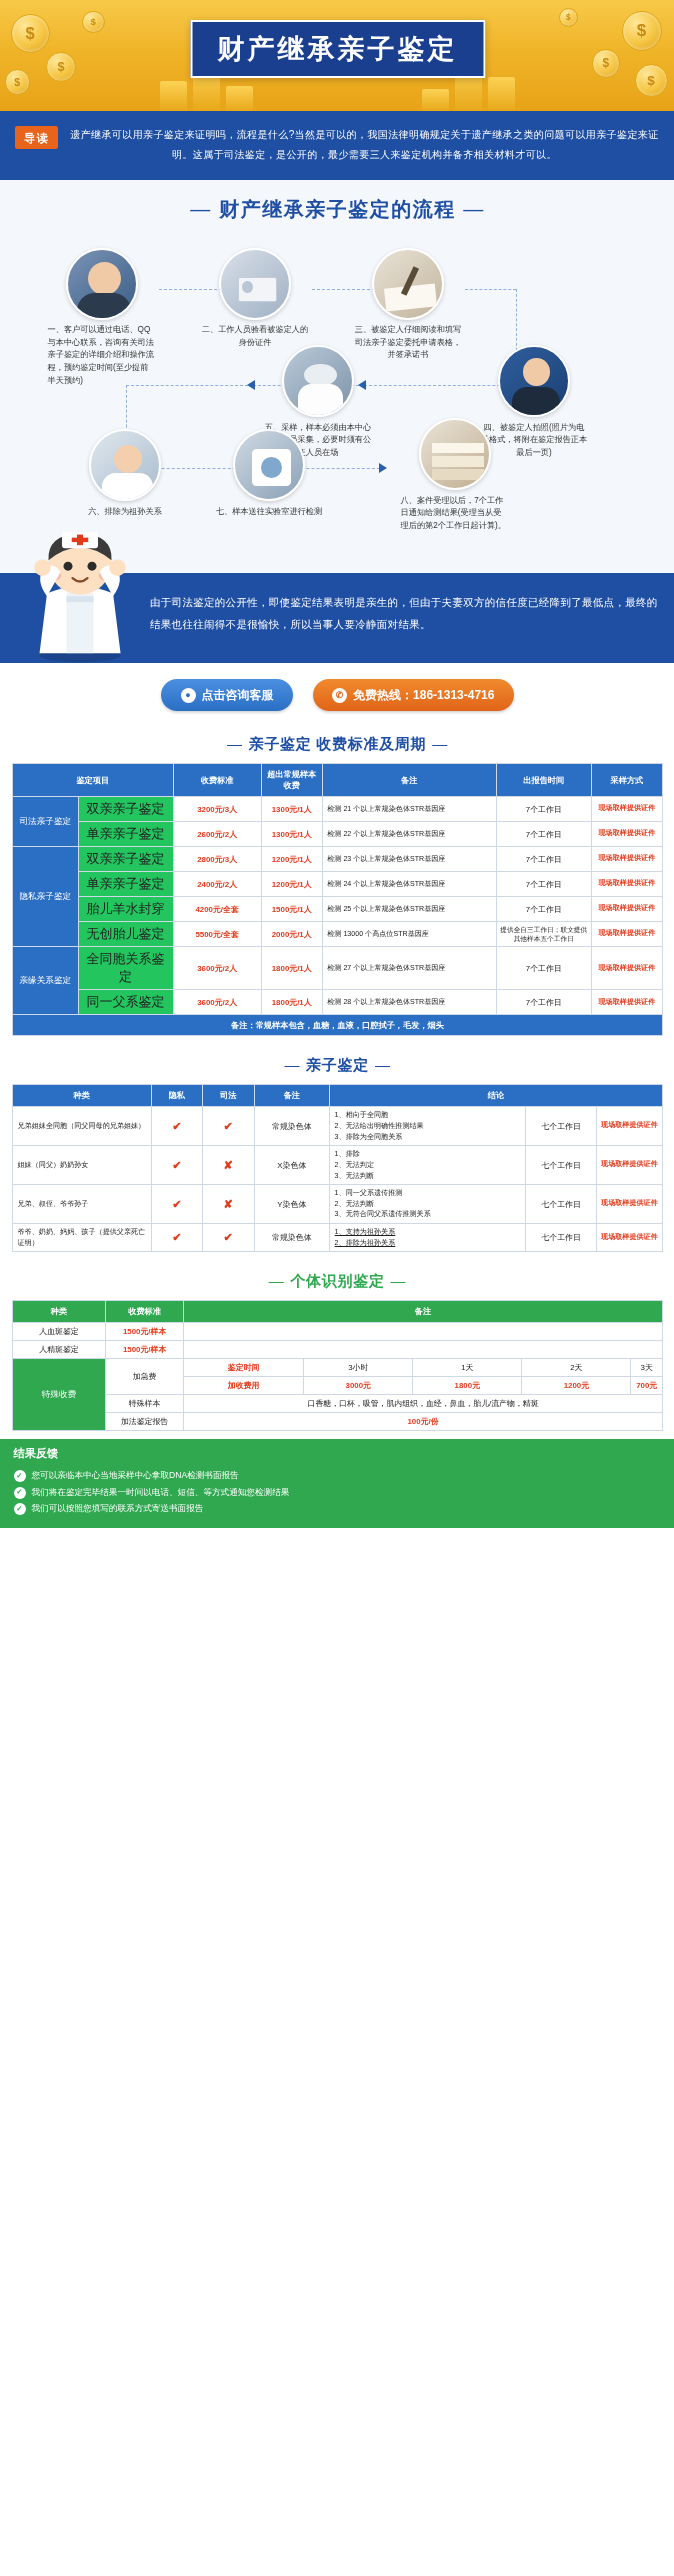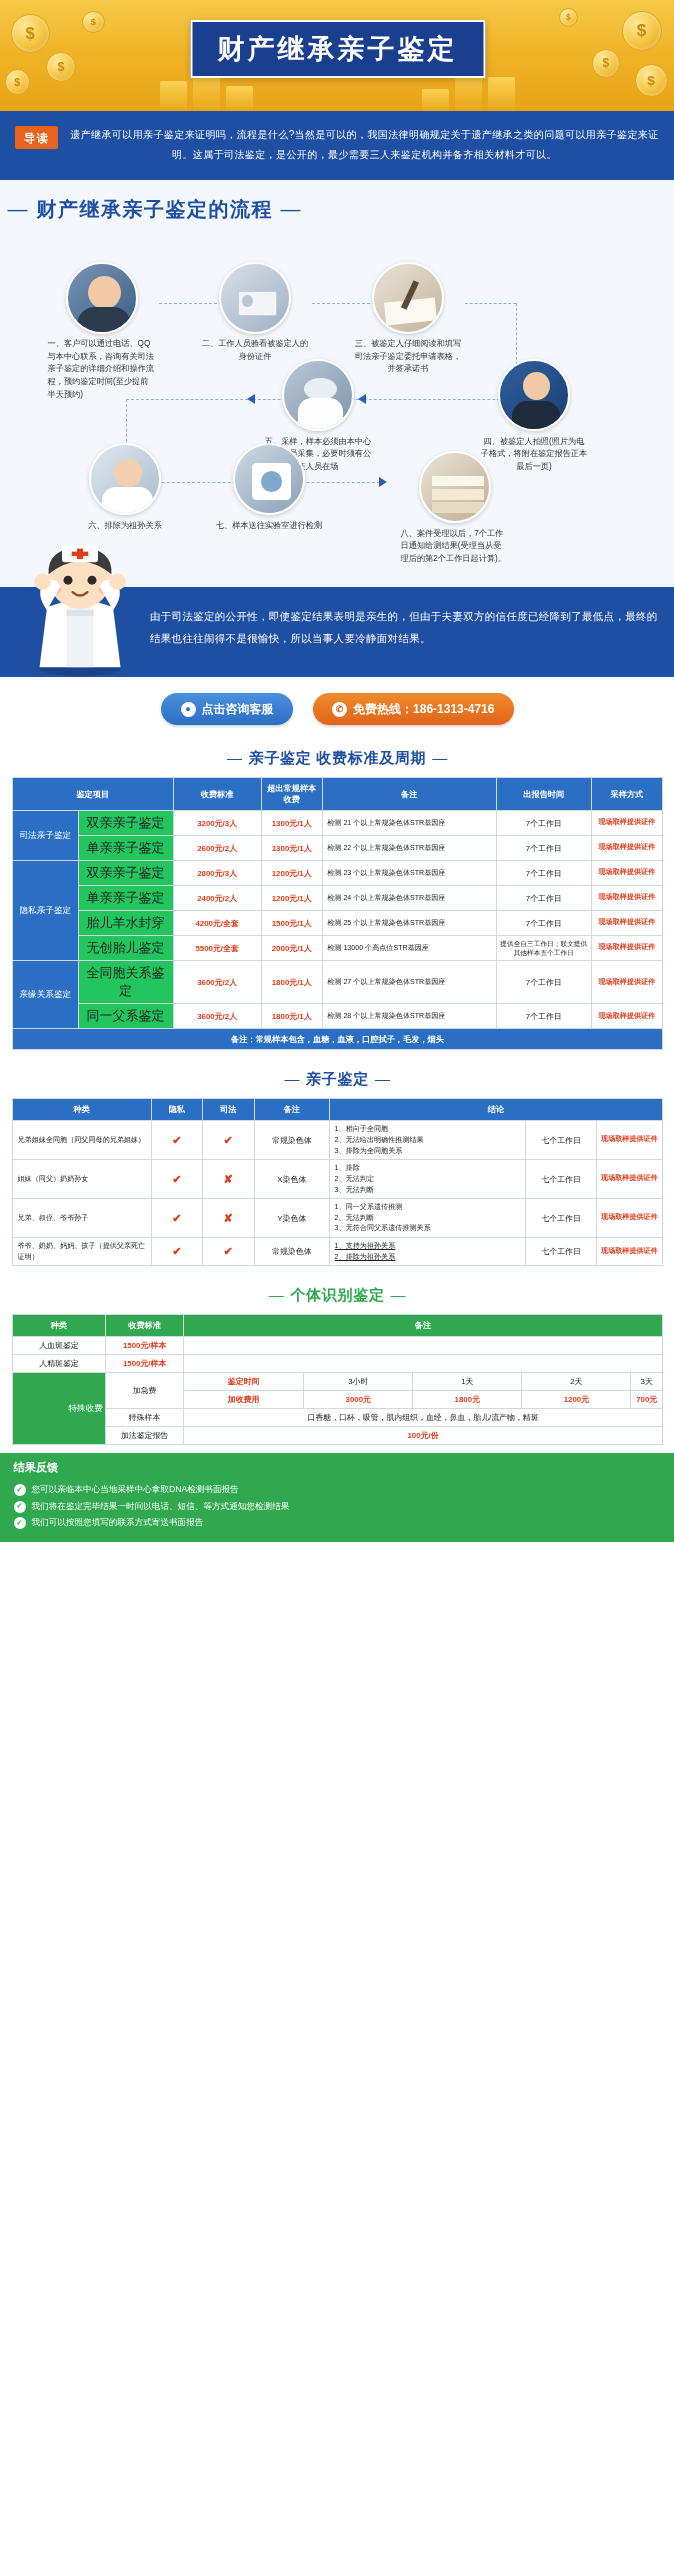--- a/index.html
+++ b/index.html
@@ -83,26 +83,26 @@
     text-align: center;
   }
 
   
   .flow-sec {
     background: #f4f7fb;
     padding: 13.5px 0 10.5px 0;
     position: relative;
   }
   .sec-title {
-    text-align:left;
+    text-align:center;
     font-size: 20px;
     font-weight: bold;
     color: #1f4fa3;
     letter-spacing: 1.5px;
-    margin: 3px 0 31px 0;
+    margin: 3px 0 17px 0;
   }
   .sec-title .deco { color:#1f4fa3; font-weight:normal; margin:0 7.5px; }
 
   .flow-wrap { position: relative; height: 322px; margin: 0 12px; }
   .node { position: absolute; width: 112px; text-align:center; }
   .node .photo {
     width: 72px; height: 72px; border-radius: 50%;
     margin: 0 auto 4.5px auto;
     border: 2.2px solid #fff;
     box-shadow: 0 1.5px 4.5px rgba(0,0,0,.18);
@@ -182,21 +182,21 @@
   td.item { background:#22c55e; font-size:13px; }
   td.price { color:#e03b1a; font-weight:bold; }
   td.extra { color:#e03b1a; font-weight:bold; }
   td.note-c { text-align:left; font-size:7.1px; line-height:1.45; padding-left:4.5px; }
   td.sample { color:#e03b1a; font-weight:bold; font-size:7.1px; line-height:1.4; }
   .footnote-row td {
     background:#2a6fc4; color:#fff; font-size:8.2px; padding:4.5px; font-weight:bold;
   }
 
   .hdr-green thead th { background:#2fa84f; }
-  .hdr-green .cat { background:#2fa84f;text-align:right; }
+  .hdr-green .cat { background:#2fa84f; }
   .tsec h2.green { color:#2fa84f; }
 
   .tick { color:#e03b1a; font-size:11.2px; font-weight:bold; }
   .cross { color:#e03b1a; font-size:11.2px; font-weight:bold; }
   td.concl { text-align:left; font-size:7.1px; line-height:1.5; padding-left:4.5px; }
 
   
   .result {
     background: #2fa84f; color:#fff; padding: 7.5px 13.5px 12px 13.5px;
   }
@@ -330,21 +330,21 @@
       </div>
 
       <div class="node center" style="left:201px;top:189px;">
         <div class="photo" style="background:linear-gradient(140deg,#cfd9e2,#8ba2b8);">
           <div style="position:absolute;left:16.5px;top:18px;width:39px;height:37px;background:#ffffff;border-radius:4.5px;"></div>
           <div style="position:absolute;left:25.5px;top:25.5px;width:21px;height:21px;border-radius:50%;background:#7fa8cc;"></div>
         </div>
         <div class="cap">七、样本送往实验室进行检测</div>
       </div>
 
-      <div class="node" style="left:387px;top:197px;">
+      <div class="node" style="left:387px;top:178px;">
         <div class="photo" style="background:linear-gradient(140deg,#e9e3d7,#c0ae90);">
           <div style="position:absolute;left:10.5px;top:22.5px;width:52px;height:10.5px;background:#fbf6ea;"></div>
           <div style="position:absolute;left:10.5px;top:36px;width:52px;height:10.5px;background:#f2e9d6;"></div>
           <div style="position:absolute;left:10.5px;top:49px;width:52px;height:10.5px;background:#e6dac2;"></div>
         </div>
         <div class="cap">八、案件受理以后，7个工作日通知给测结果(受理当从受理后的第2个工作日起计算)。</div>
       </div>
 
     </div>
   </div>

